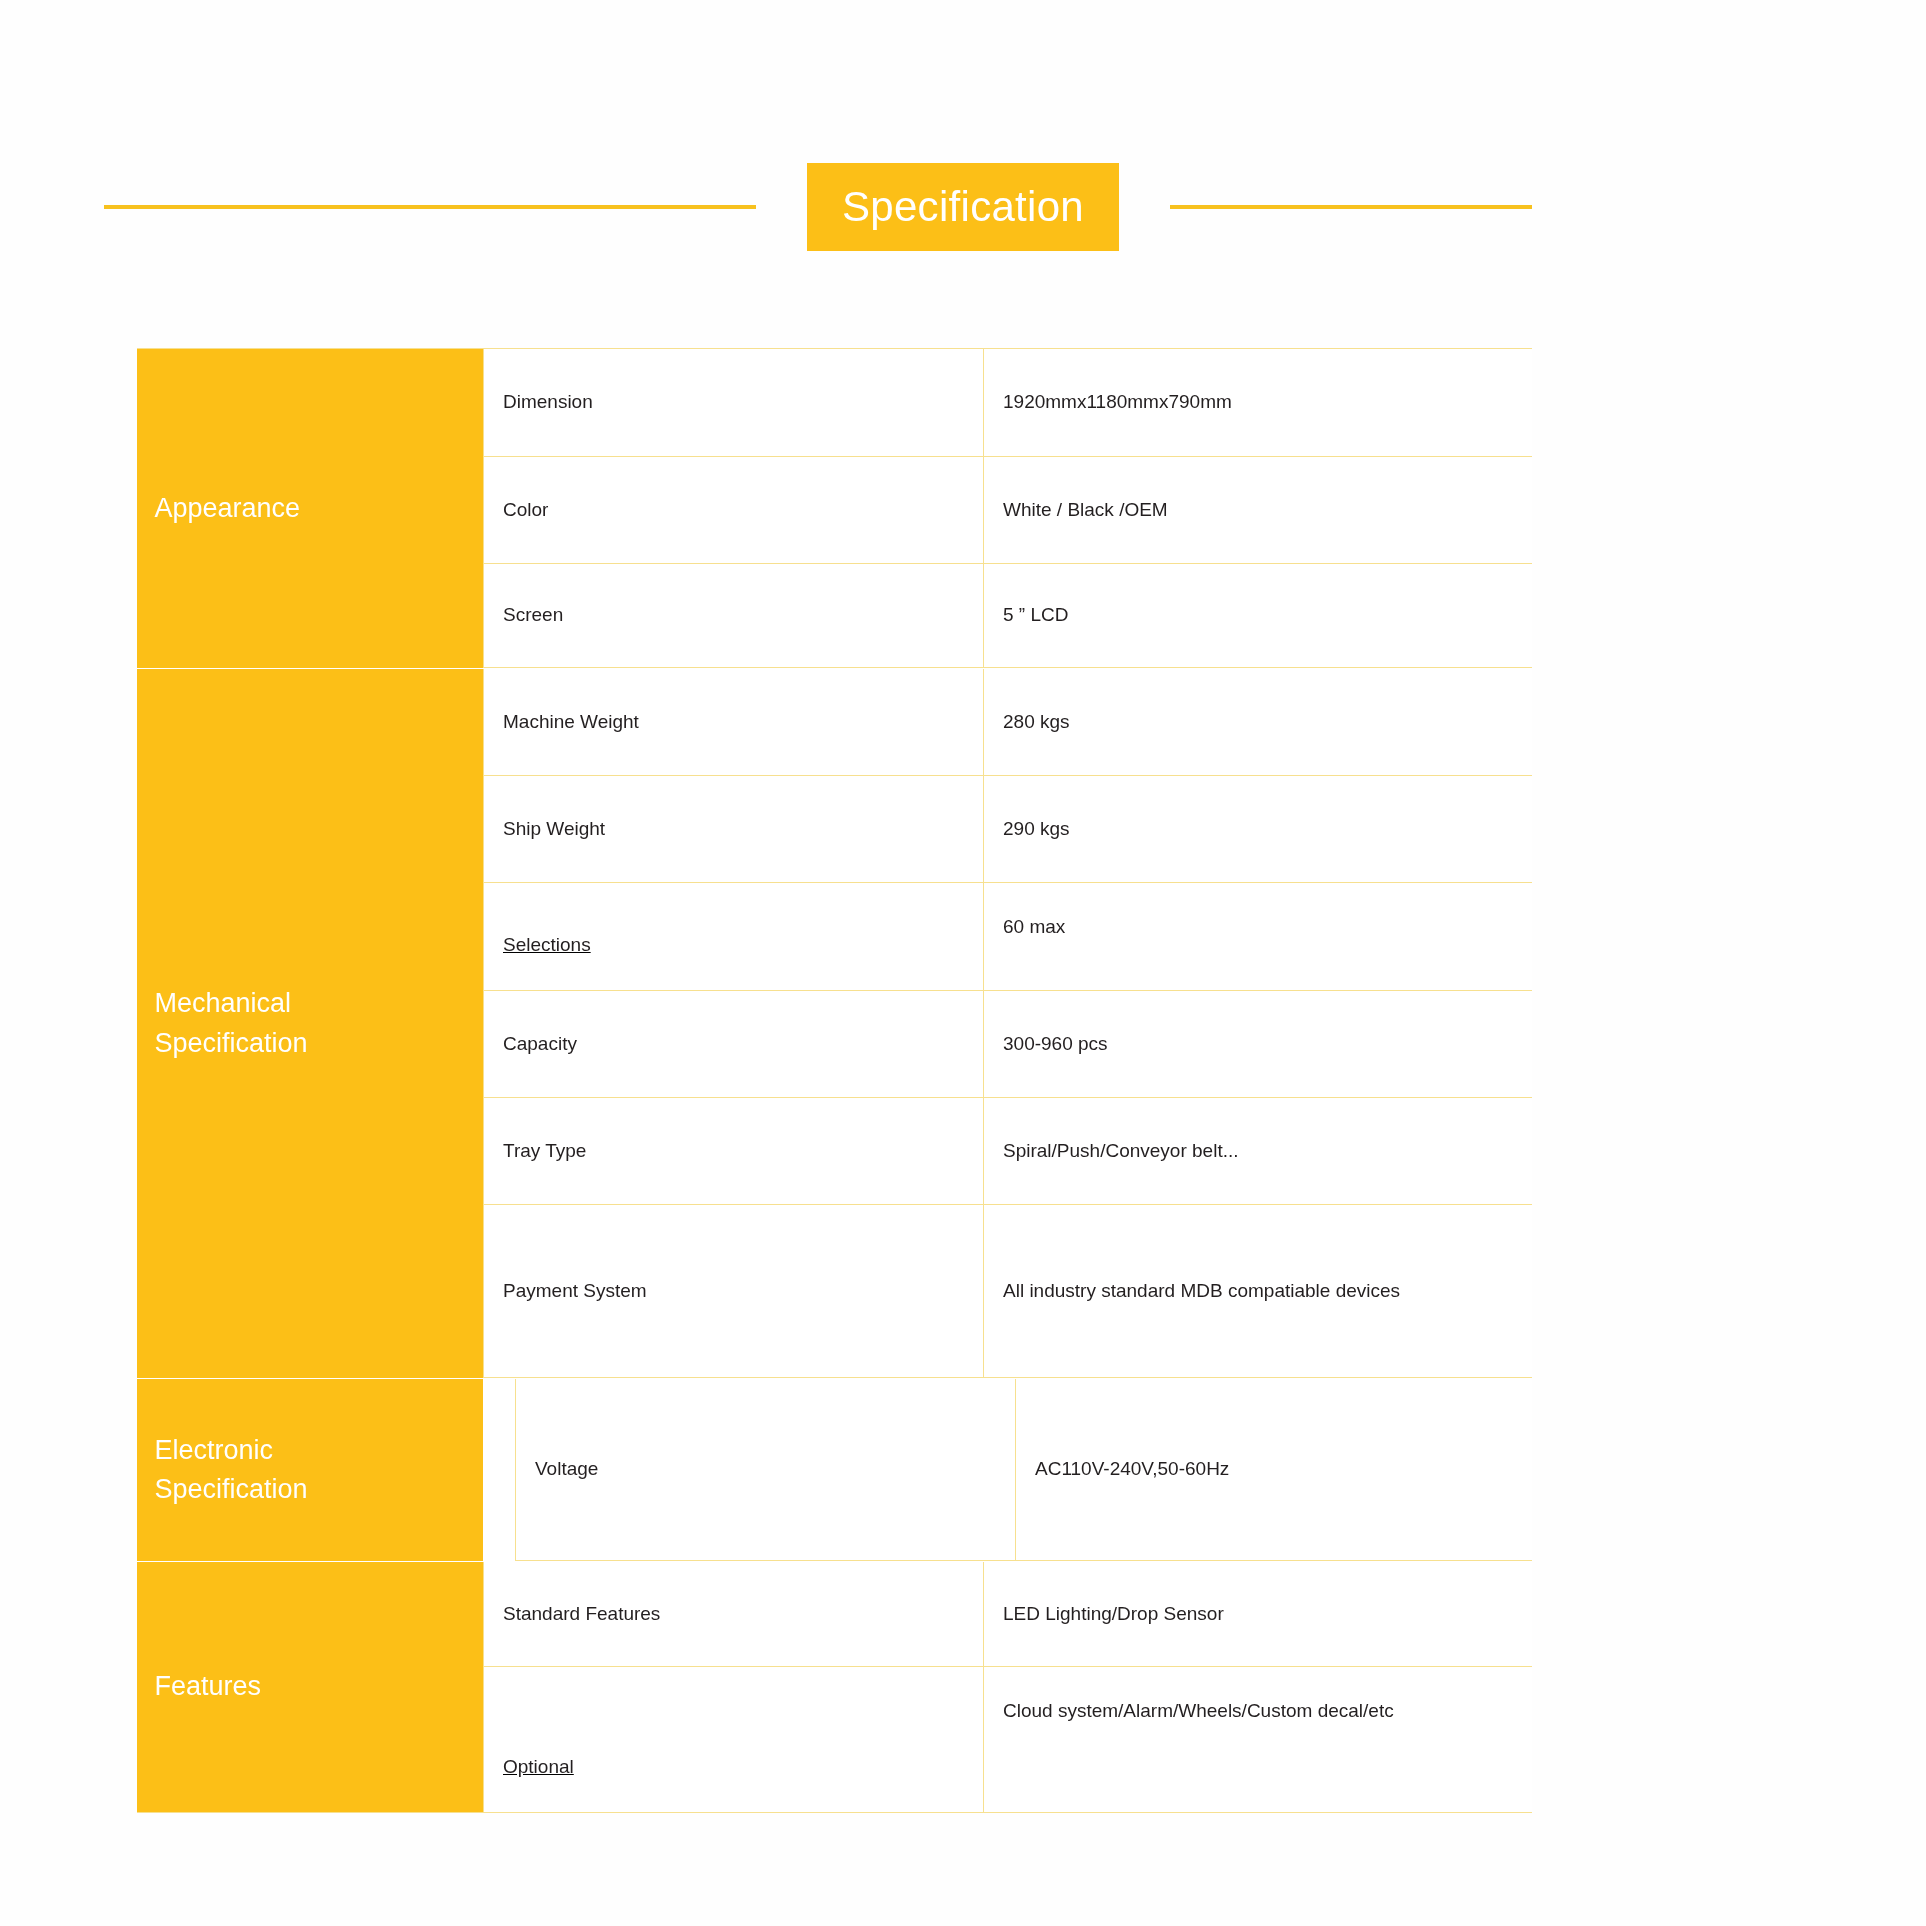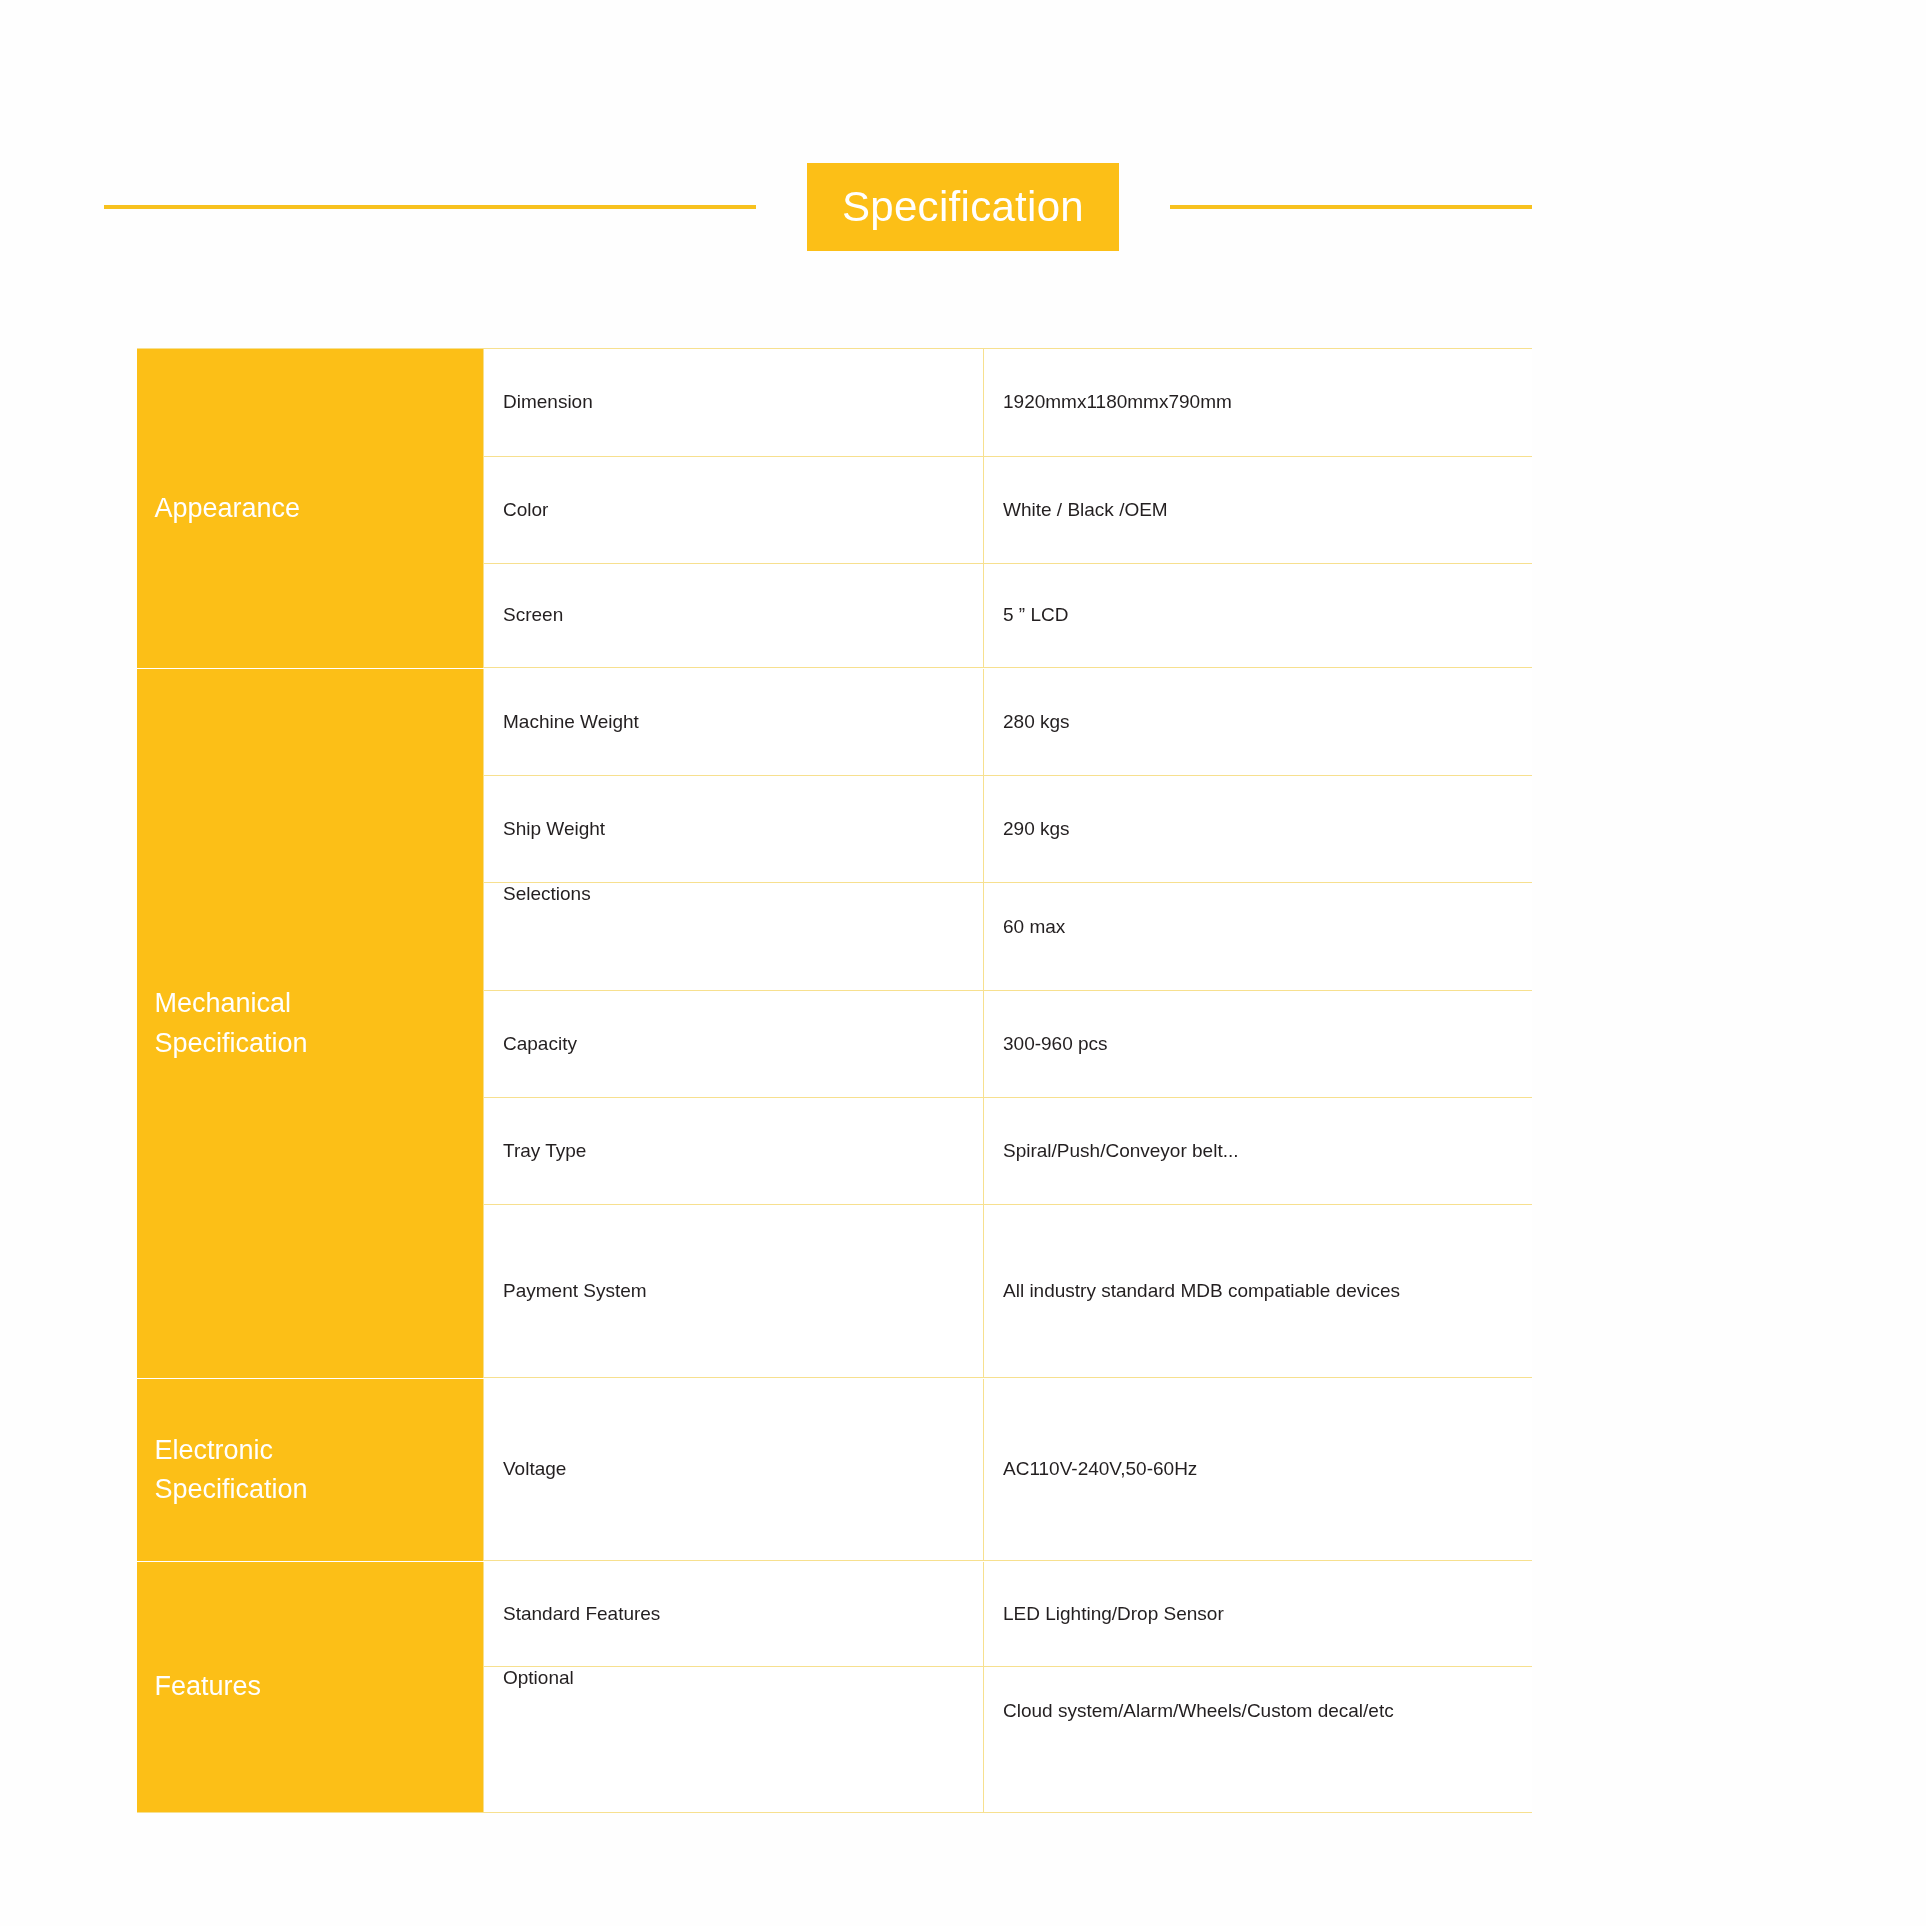--- a/index.html
+++ b/index.html
@@ -122,35 +122,35 @@
     flex: 1 1 auto;
     padding: 0 0 0 19px;
     display: flex;
     align-items: center;
   }
 
   
   .row .cell-key.al-top,
   .row .cell-val.al-top { align-items: flex-start; }
   .row .cell-key.al-bottom,
-  .row .cell-val.al-bottom { align-items: flex-start; }
+  .row .cell-val.al-bottom { align-items: flex-end; text-decoration: underline; }
 
   .cell-text {
     color: #231F20;
     font-size: 19px;
     font-weight: 400;
     line-height: 1.2;
   }
   .al-top .cell-text { padding-top: 33px; }
   .al-bottom .cell-text { padding-bottom: 33px; }
 
   
   .h-170 { height: 107px; }
   .h-172 { height: 108px; }
-  .h-238 { height: 149px; }
+  .h-238 { height: 149px; margin-left: 32px; }
   .h-276 { height: 173px; }
 </style>
 </head>
 <body>
 
 <div class="page">
 
   <div class="header">
     <div class="rule rule-left"></div>
     <div class="title-badge">

